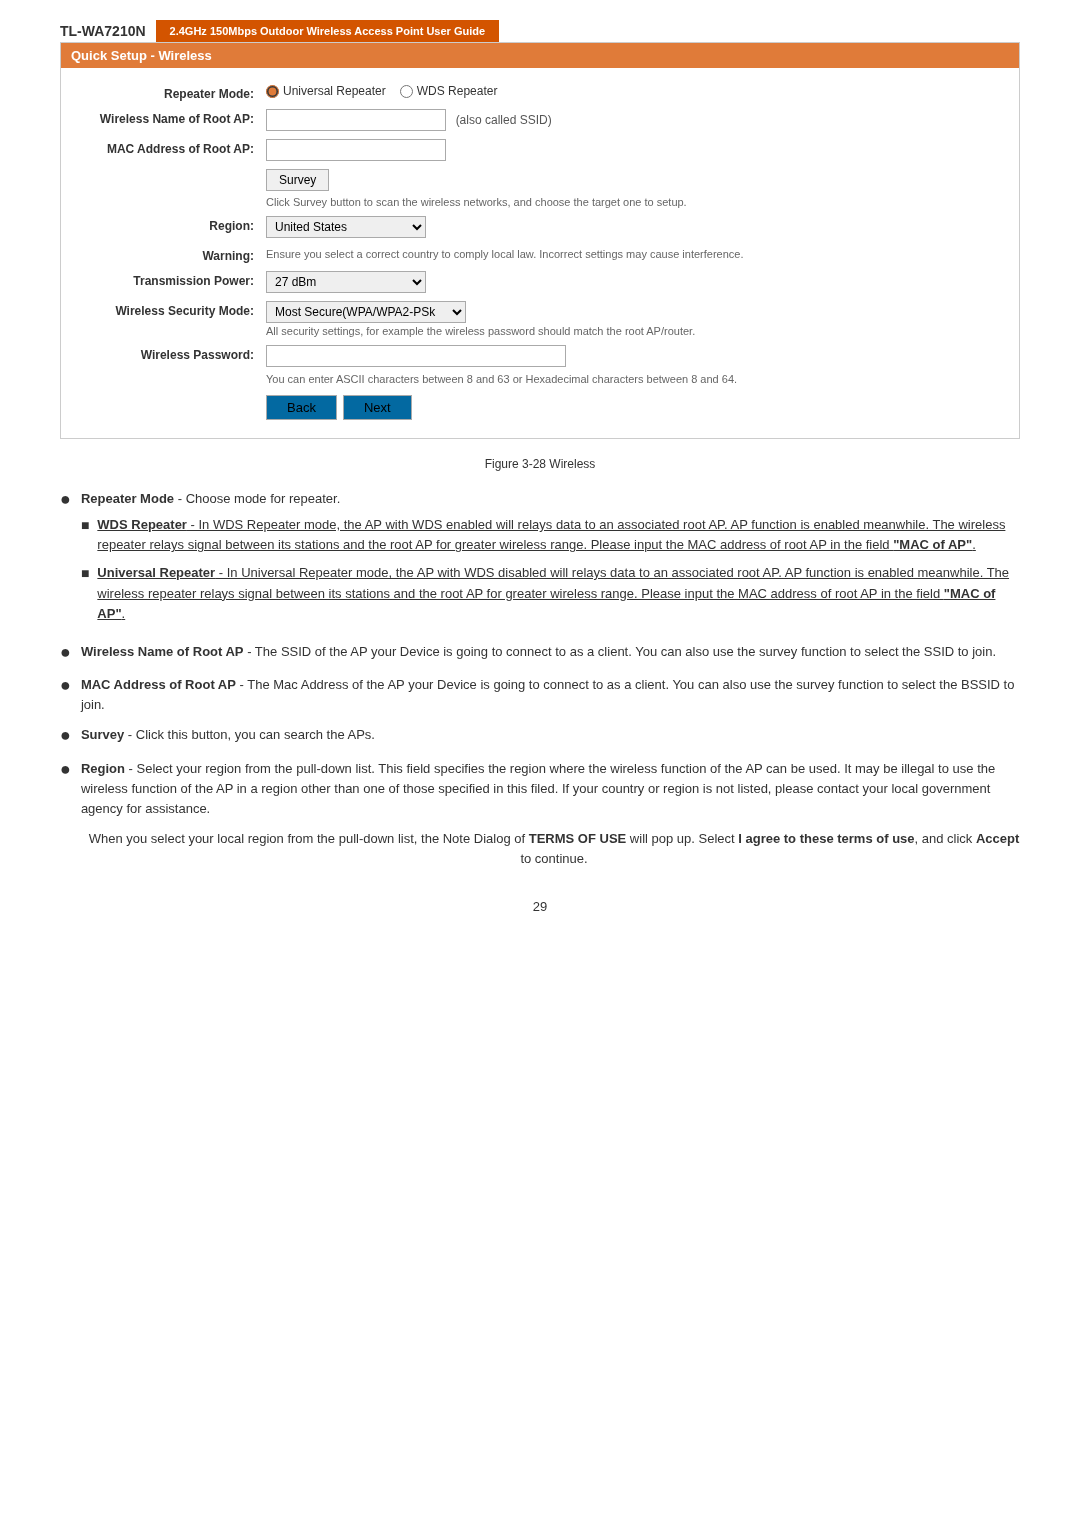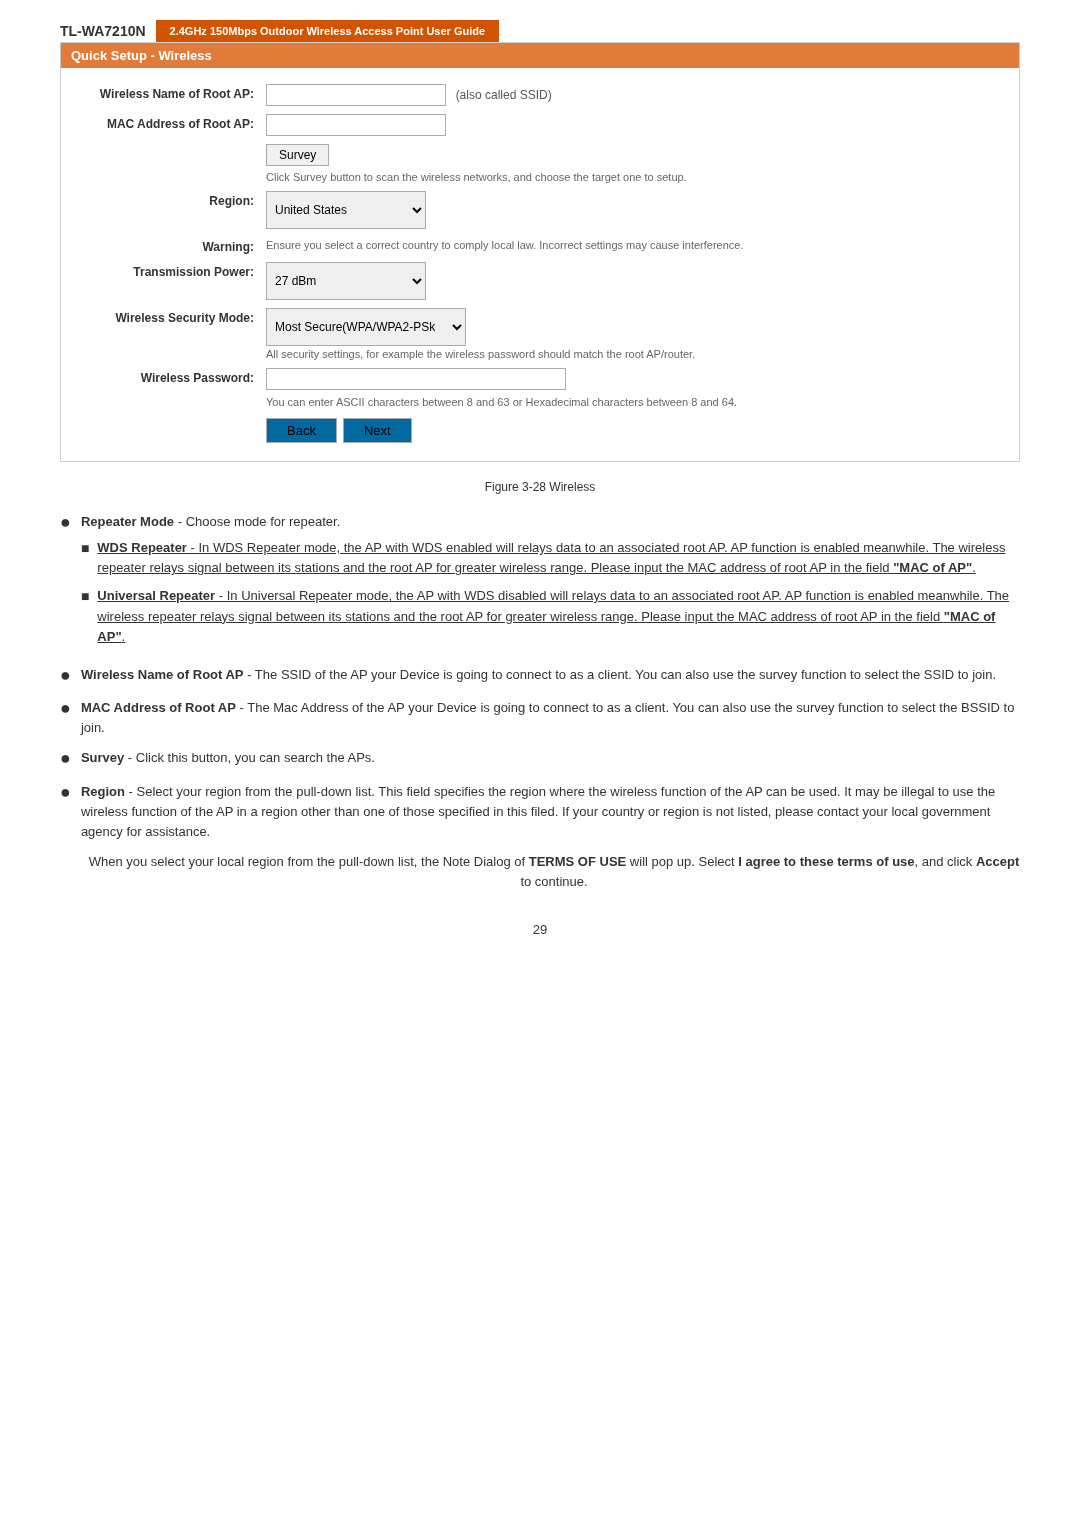--- a/index.html
+++ b/index.html
@@ -113,21 +113,21 @@
       font-size: 11px;
       color: #666;
       margin-top: 2px;
     }
 
     
     .form-select {
       border: 1px solid #aaa;
       font-size: 12px;
       padding: 1px 4px;
-      height: 38px;
+      height: 22px;
       min-width: 160px;
     }
 
     
     .warning-text {
       font-size: 11px;
       color: #666;
       margin-top: 2px;
     }
 
@@ -239,20 +239,35 @@
 
 <div class="header-bar">
   <span class="header-model">TL-WA7210N</span>
   <span class="header-title">2.4GHz 150Mbps Outdoor Wireless Access Point User Guide</span>
 </div>
 
 <div class="setup-box">
   <div class="setup-box-title">Quick Setup - Wireless</div>
   <div class="setup-box-body">
 
+    <div class="form-row">
+      <div class="form-label">Repeater Mode:</div>
+      <div class="form-control-area">
+        <div class="radio-group">
+          <label class="radio-option">
+            <input type="radio" name="repeater_mode" checked="" style="">
+            <span>Universal Repeater</span>
+          </label>
+          <label class="radio-option">
+            <input type="radio" name="repeater_mode" style="">
+            <span>WDS Repeater</span>
+          </label>
+        </div>
+      </div>
+    </div>
 
     <div class="form-row">
       <div class="form-label">Wireless Name of Root AP:</div>
       <div class="form-control-area">
         <input type="text" class="text-input" style="">
         <span class="ssid-label">(also called SSID)</span>
       </div>
     </div>
 
     <div class="form-row">

